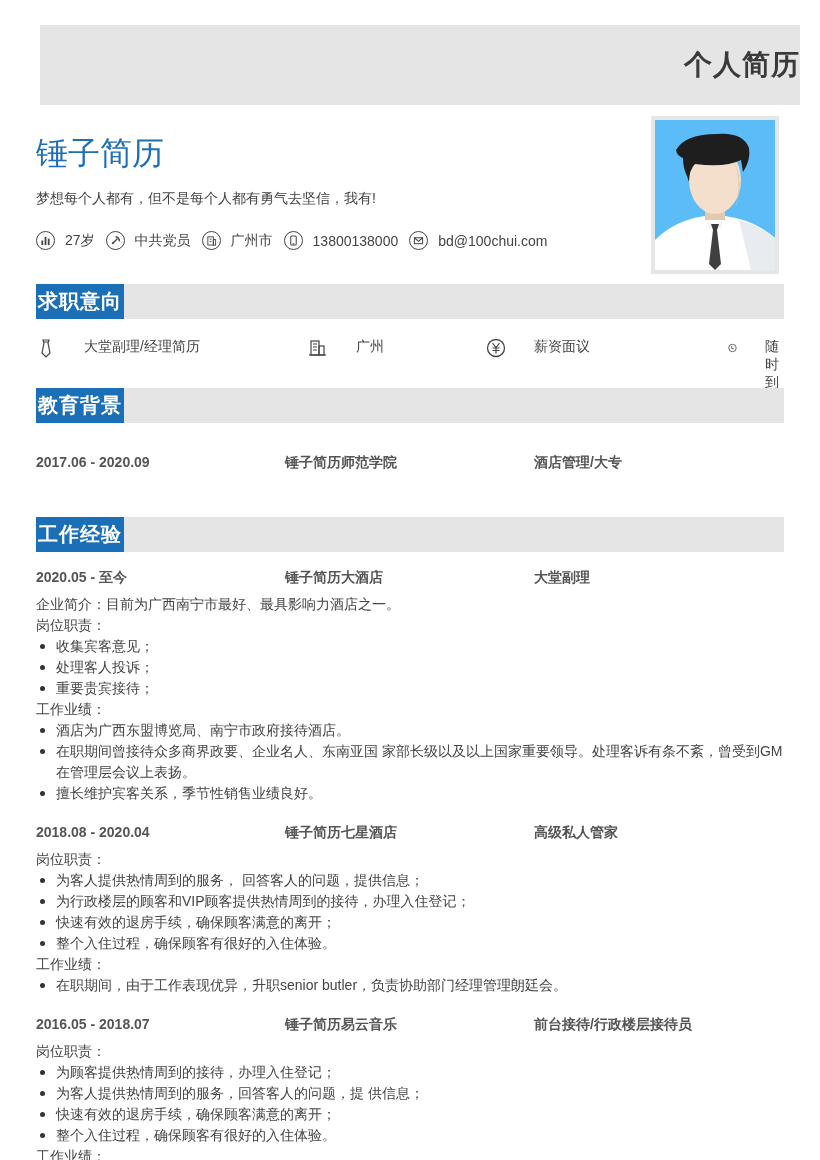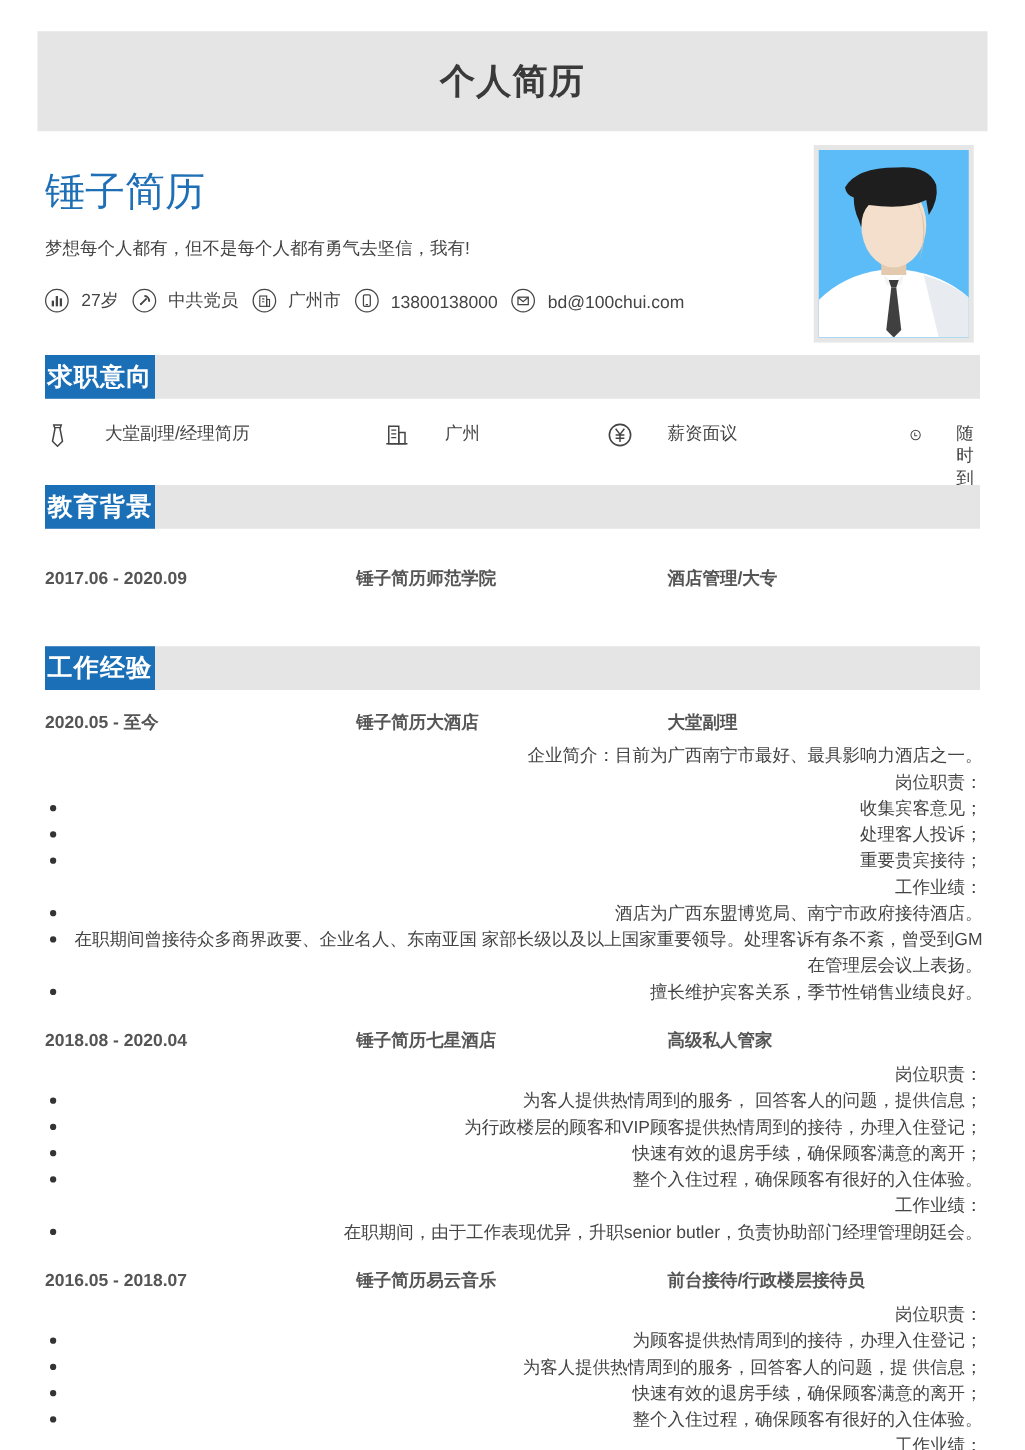--- a/index.html
+++ b/index.html
@@ -1,20 +1,20 @@
 <!DOCTYPE html>
 <html><head>
 <meta charset="utf-8">
 <style>
   * { box-sizing: border-box; margin: 0; padding: 0; }
   html, body { width: 820px; height: 1160px; overflow: hidden; background: #ffffff; }
   body { font-family: "Liberation Sans", "DejaVu Sans", sans-serif; color: #333333; position: relative; }
 
-  .banner { position: absolute; left: 30px; top: 25px; width: 760px; height: 80px; background: #e5e5e5;
-    display: flex; align-items: center; justify-content: center; }
+  .banner { position: absolute; left: 40px; top: 25px; width: 760px; height: 80px; background: #e5e5e5;
+    display: flex; align-items: center; justify-content: flex-end; }
   .banner-title { font-size: 28px; font-weight: bold; color: #3a3a3a; letter-spacing: 1px; }
 
   .name { position: absolute; left: 36px; top: 132px; font-size: 32px; color: #1e6fb6; font-weight: normal; }
   .motto { position: absolute; left: 36px; top: 190px; font-size: 14px; color: #444; }
 
   .info-row { position: absolute; left: 36px; top: 231px; display: flex; align-items: center; font-size: 14px; color: #444; }
   .info-item { display: flex; align-items: center; margin-right: 11px; }
   .circ-icon { width: 19px; height: 19px; border: 1.3px solid #444; border-radius: 50%; display: inline-flex;
     align-items: center; justify-content: center; margin-right: 10px; }
   .circ-icon svg { width: 11px; height: 11px; }
@@ -27,21 +27,21 @@
     font-size: 20px; font-weight: bold; display: flex; align-items: center; justify-content: center; letter-spacing: 1px; }
 
   .intent-row { position: absolute; top: 338px; left: 36px; width: 748px; height: 24px; font-size: 14px; color: #444; }
   .intent-item { position: absolute; top: 0; display: flex; align-items: flex-start; gap: 22px; }
   .intent-item svg { margin-right: 6px; }
 
   .row3 { position: absolute; left: 36px; width: 748px; font-size: 14px; font-weight: bold; color: #555; height: 20px; }
   .row3 span { position: absolute; top: 0; }
   .c1 { left: 0; } .c2 { left: 249px; } .c3 { left: 498px; }
 
-  .body-text { position: absolute; left: 36px; width: 750px; font-size: 14px; color: #444; line-height: 21px; text-align: right; }
+  .body-text { position: absolute; left: 36px; width: 750px; font-size: 14px; color: #444; line-height: 21px; }
   .body-text .line { display: block; }
   .body-text ul { list-style: none; }
   .body-text li { position: relative; padding-left: 20px; }
   .body-text li::before { content: ""; position: absolute; left: 4px; top: 8px; width: 5px; height: 5px; border-radius: 50%; background: #333; }
 </style>
 </head>
 <body>
 
 <div class="banner">
   <span class="banner-title">个人简历</span>

